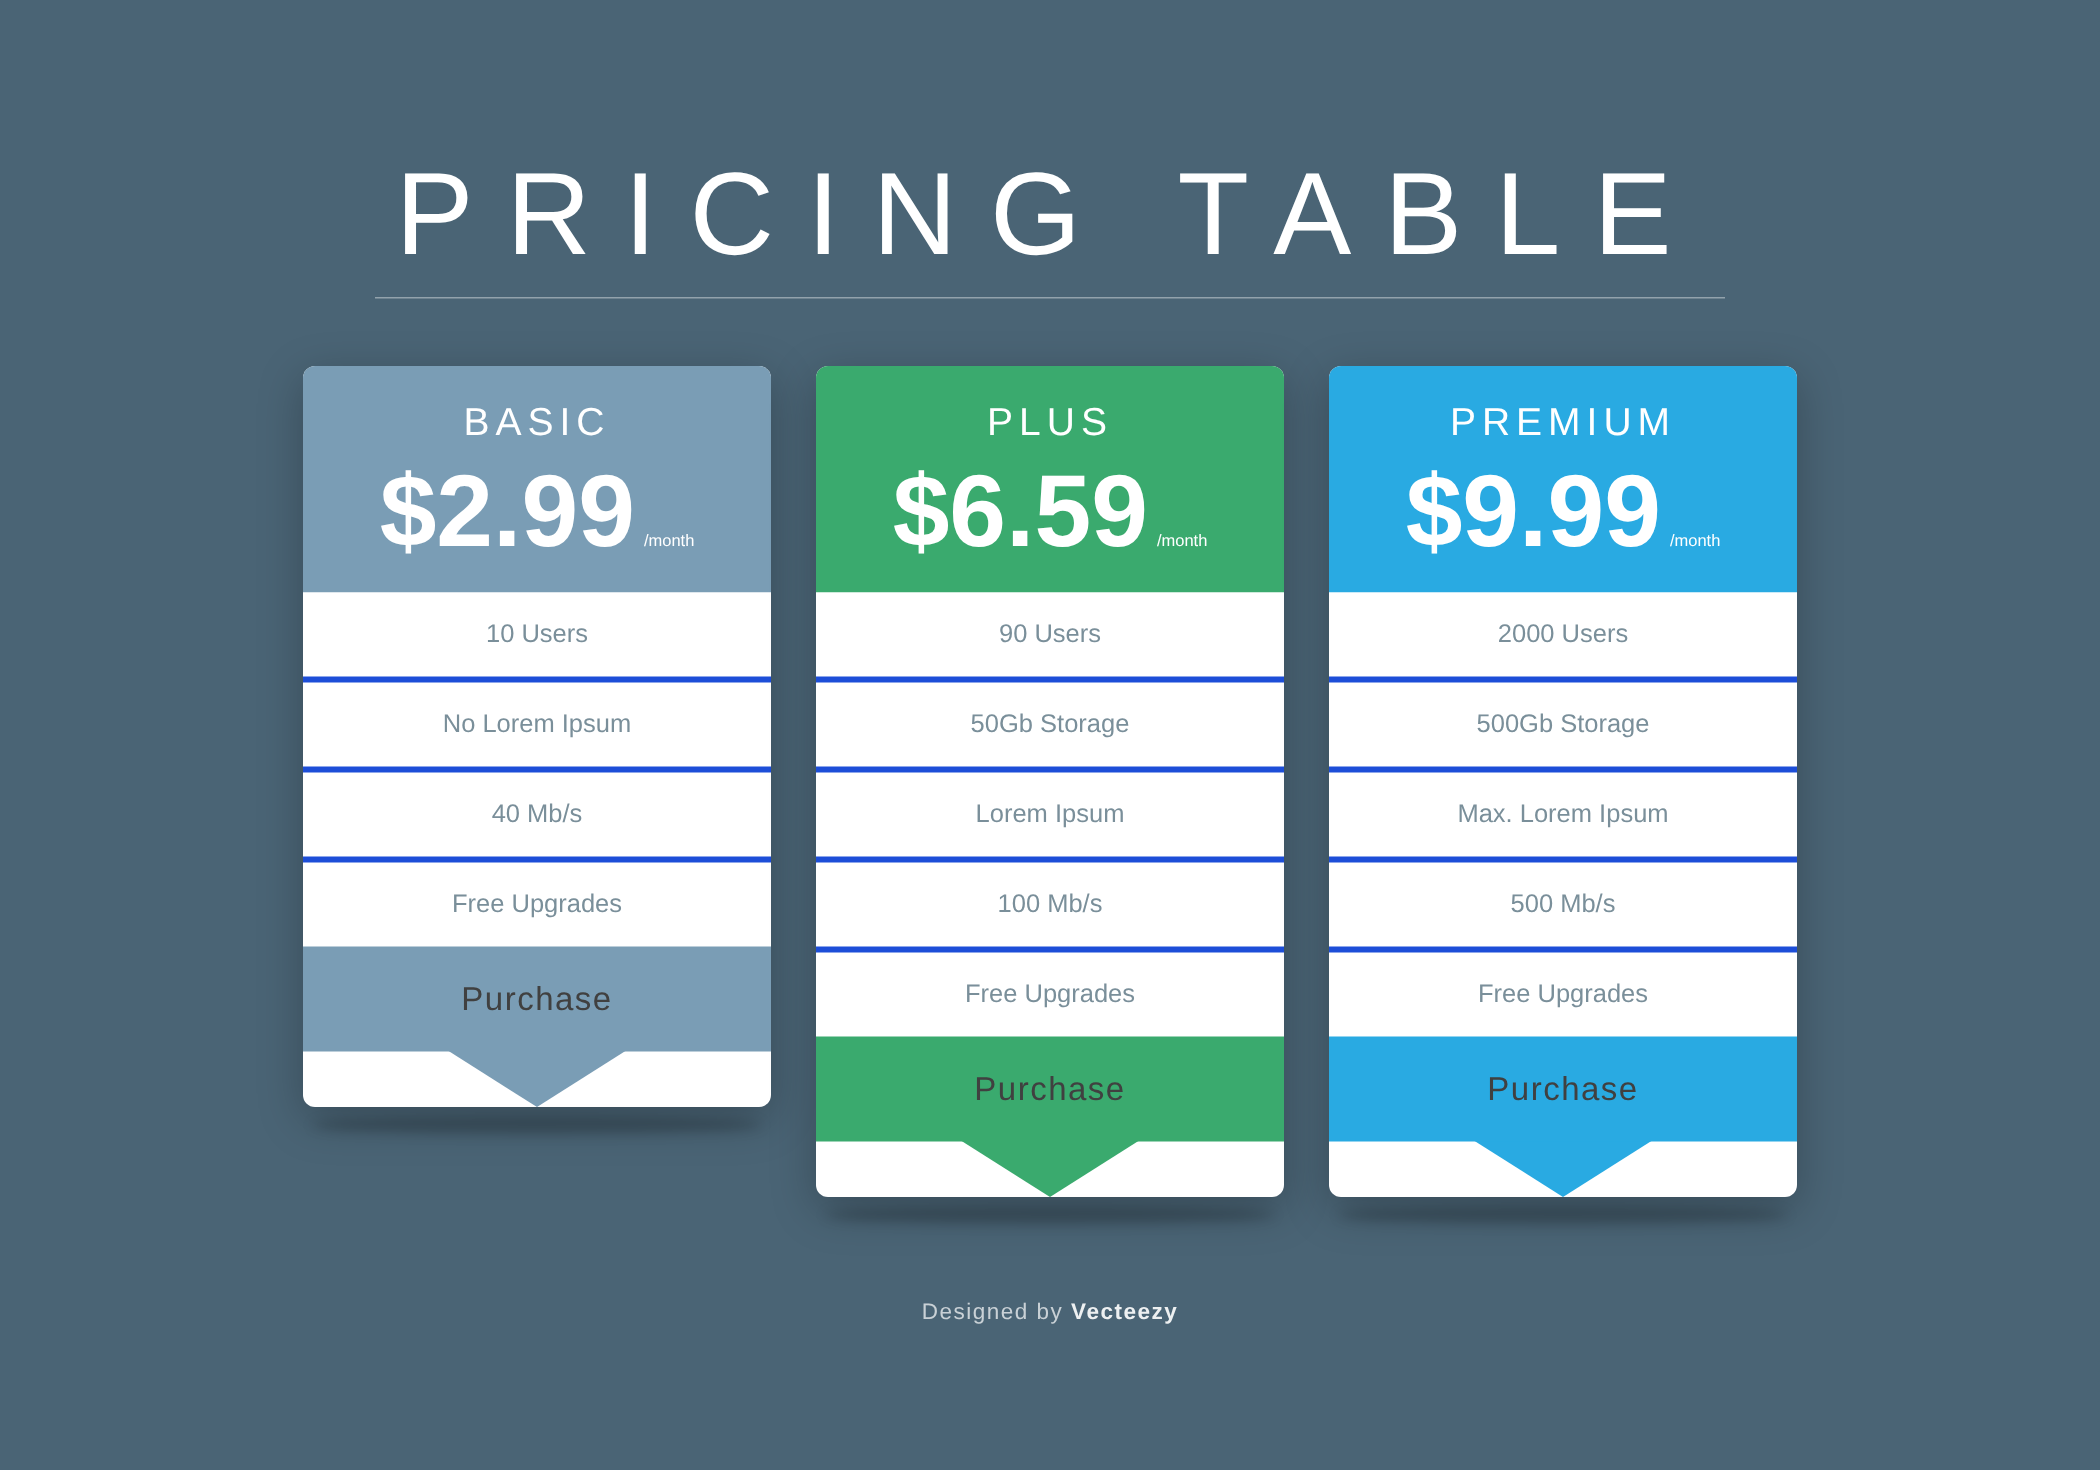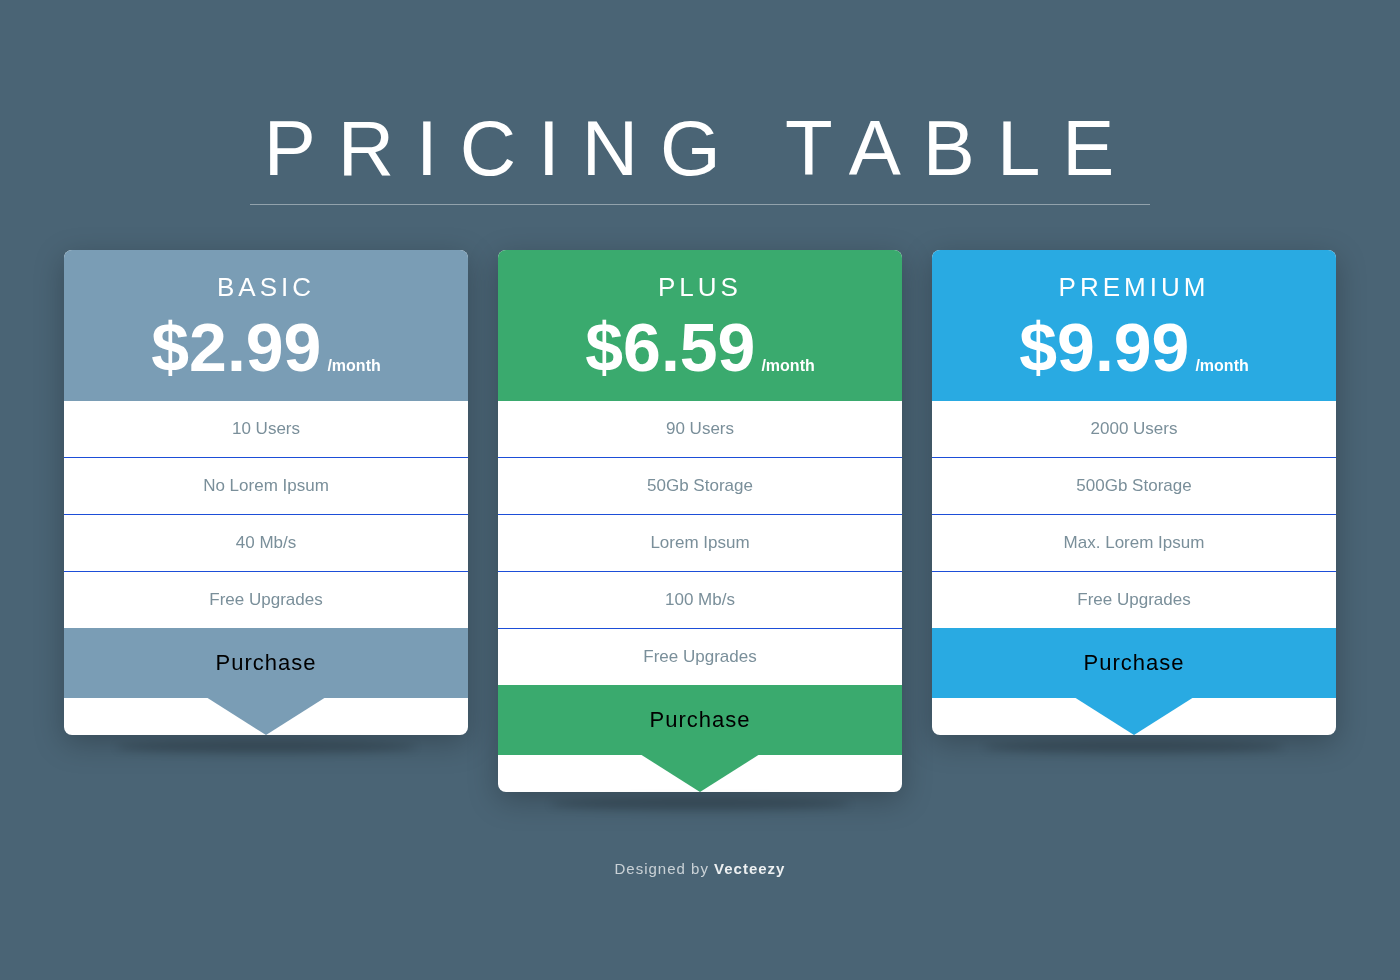--- a/index.html
+++ b/index.html
@@ -32,21 +32,21 @@
       margin-bottom: 45px;
     }
 
     .pricing-container {
       display: flex;
       gap: 30px;
       align-items: flex-start;
     }
 
     .pricing-card {
-      width: 404px;
+      width: 312px;
       border-radius: 8px;
       overflow: visible;
       background: #fff;
       display: flex;
       flex-direction: column;
       box-shadow: 0 8px 30px rgba(0,0,0,0.25);
       position: relative;
     }
 
     .card-header {
@@ -75,38 +75,38 @@
       gap: 2px;
     }
 
     .price-amount {
       font-size: 68px;
       font-weight: 700;
       line-height: 1;
     }
 
     .price-period {
-      font-size: 16px;
-      font-weight: 700;
+      font-size: 11px;
+      font-weight: 400;
       margin-left: 4px;
     }
 
     .features-list {
       display: flex;
       flex-direction: column;
       background: #fff;
     }
 
     .feature-item {
       padding: 18px 20px;
       text-align: center;
       color: #7a8f9a;
       font-size: 17px;
       font-weight: 300;
-      border-bottom: 1px solid #1d4ed8;
+      border-bottom: 4px solid #1d4ed8;
     }
 
     .feature-item:last-child {
       border-bottom: none;
     }
 
     
     .purchase-wrapper {
       position: relative;
       display: flex;
@@ -114,21 +114,21 @@
       align-items: center;
     }
 
     .purchase-btn {
       width: 100%;
       padding: 22px 20px;
       border: none;
       cursor: pointer;
       font-size: 22px;
       font-weight: 300;
-      color: #000000;
+      color: #404040;
       letter-spacing: 1px;
       position: relative;
       z-index: 1;
     }
 
     .purchase-btn.basic   { background: #7a9db5; }
     .purchase-btn.plus    { background: #3aaa6e; }
     .purchase-btn.premium { background: #29aae2; }
 
     
@@ -232,20 +232,21 @@
           <div class="plan-name">PREMIUM</div>
           <div class="price-row">
             <span class="price-amount">$9.99</span>
             <span class="price-period">/month</span>
           </div>
         </div>
         <div class="features-list">
           <div class="feature-item">2000 Users</div>
           <div class="feature-item">500Gb Storage</div>
           <div class="feature-item">Max. Lorem Ipsum</div>
+          <div class="feature-item">500 Mb/s</div>
           <div class="feature-item">Free Upgrades</div>
         </div>
         <div class="purchase-wrapper">
           <button class="purchase-btn premium">Purchase</button>
           <div class="purchase-arrow premium"></div>
         </div>
       </div>
       <div class="card-shadow"></div>
     </div>
   </div>

